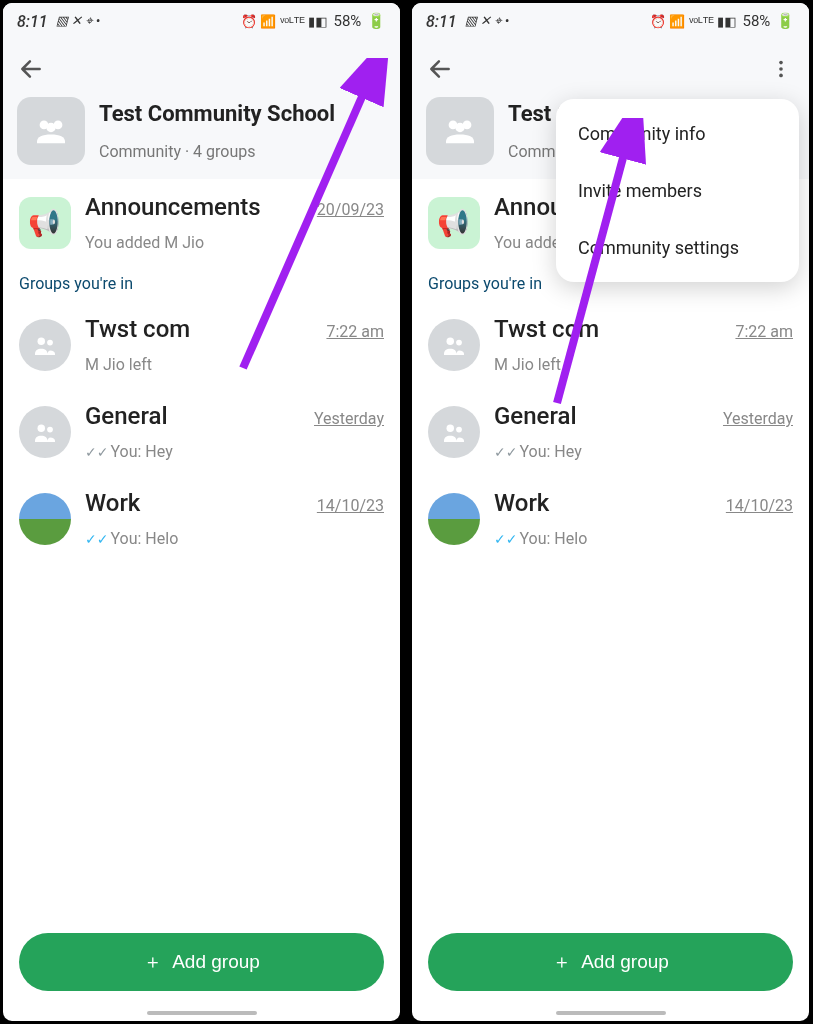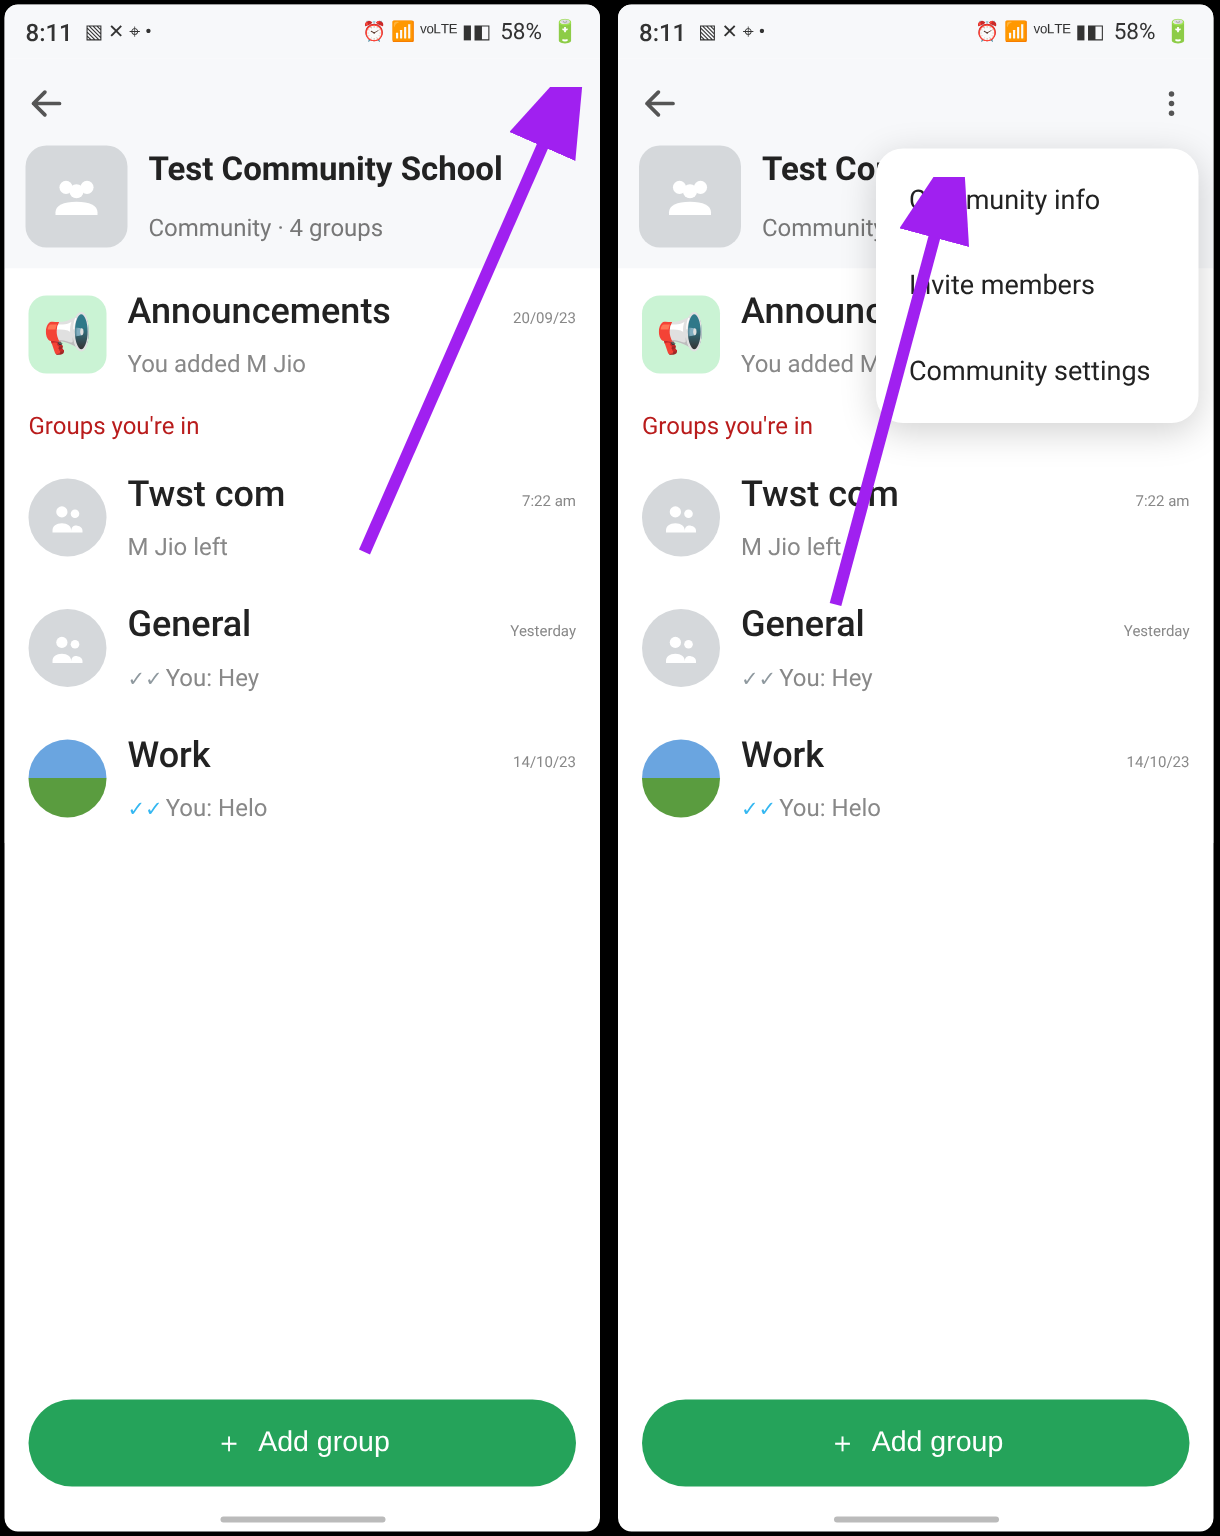--- a/index.html
+++ b/index.html
@@ -28,21 +28,21 @@
   .status-bar {
     height: 36px;
     display: flex;
     justify-content: space-between;
     align-items: center;
     padding: 0 14px;
     font-size: 16px;
     color: #333;
     background: #f7f8fa;
   }
-  .status-left { display: flex; align-items: center; gap: 8px; font-weight: 500; }
+  .status-left { display: flex; align-items: center; gap: 8px; font-weight: 500; font-style: italic; }
   .status-right { display: flex; gap: 6px; font-size: 15px; }
   .status-icons { display:flex; align-items:center; gap:4px; font-size:13px; }
   
   .app-header {
     background: #f7f8fa;
     padding: 10px 14px 14px 14px;
   }
   .topbar {
     display: flex;
     justify-content: space-between;
@@ -74,23 +74,23 @@
   }
   .ann-icon {
     width:52px; height:52px; border-radius:12px;
     background:#caf3d4;
     display:flex;align-items:center;justify-content:center;
     color:#27aa54; font-size:26px;
   }
   .item-body { flex:1 1 auto; min-width:0; }
   .item-top { display:flex; justify-content:space-between; align-items:baseline; }
   .item-title { font-size:24px; font-weight:500; color:#222; }
-  .item-date { font-size:10px; color:#888; white-space:nowrap; margin-left:8px;}
+  .item-date { font-size:16px; color:#888; white-space:nowrap; margin-left:8px;text-decoration:underline;}
   .item-sub { font-size:16px; color:#888; margin-top:12px; white-space:nowrap; overflow:hidden; text-overflow:ellipsis;}
-  .section-label { font-size:16px; color:#b91c1c; padding:8px 16px 8px 16px; }
+  .section-label { font-size:16px; color:#0c4a6e; padding:8px 16px 8px 16px; }
   .group-avatar {
     width:52px;height:52px;border-radius:50%;
     background:#d5d8db;
     display:flex;align-items:center;justify-content:center;color:#fff;
   }
   .group-avatar.work {
     background: linear-gradient(to bottom, #6aa5e0 0%, #6aa5e0 50%, #5a9c3f 50%, #5a9c3f 100%);
   }
   .ticks { color:#8f999f; font-size:14px; margin-right:2px;}
   .ticks.blue { color:#34b7f1; }
@@ -104,21 +104,21 @@
     display:flex;align-items:center;justify-content:center;gap:10px;
   }
   .home-indicator {
     height:4px; width:110px; background:#bbb; border-radius:4px;
     margin:0 auto 6px auto;
   }
   
   .popup {
     position:absolute;
     top:96px; right:10px;
-    width:215px;
+    width:243px;
     background:#fff;
     border-radius:18px;
     box-shadow:0 6px 24px rgba(0,0,0,.18);
     padding:6px 0;
     z-index:50;
   }
   .popup-item {
     padding:18px 22px;
     font-size:18px;
     color:#222;

